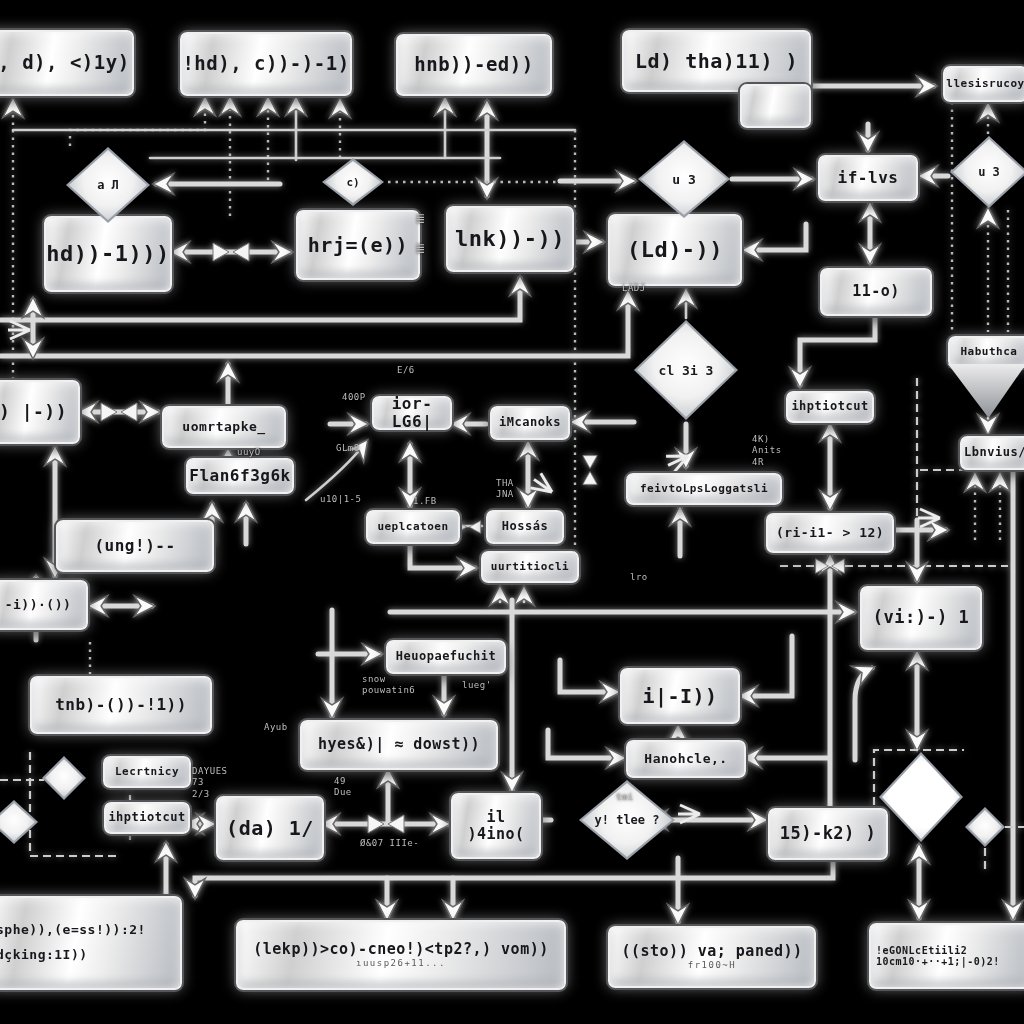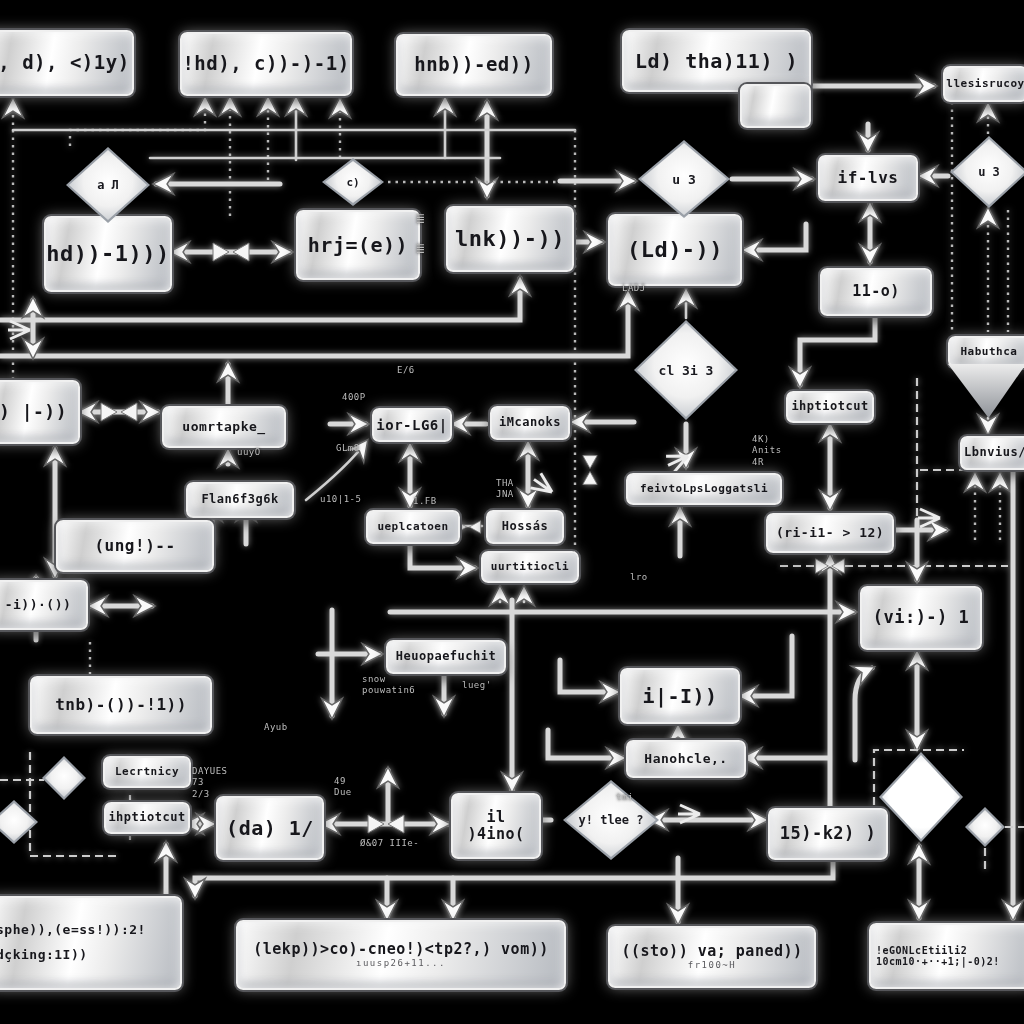--- a/index.html
+++ b/index.html
@@ -196,58 +196,61 @@
     </div>
   <div class="bx" style="left:820px;top:268px;width:108px;height:44px;font-size:15px">
       <span>11-o)</span>
     </div>
   <div class="bx" style="left:-14px;top:380px;width:90px;height:60px;font-size:18px">
       <span>) |-))</span>
     </div>
   <div class="bx" style="left:162px;top:406px;width:120px;height:38px;font-size:13px">
       <span>uomrtapke_</span>
     </div>
-  <div class="bx" style="left:186px;top:482px;width:104px;height:32px;font-size:12px">
+  <div class="bx" style="left:186px;top:458px;width:104px;height:32px;font-size:16px">
       <span>Flan6f3g6k</span>
     </div>
   <div class="bx" style="left:56px;top:520px;width:154px;height:48px;font-size:16px">
       <span>(ung!)--</span>
     </div>
   <div class="bx" style="left:-12px;top:580px;width:96px;height:46px;font-size:13px">
       <span>-i))·())</span>
     </div>
   <div class="bx" style="left:30px;top:676px;width:178px;height:54px;font-size:16px">
       <span>tnb)-())-!1))</span>
     </div>
   <div class="bx" style="left:103px;top:756px;width:84px;height:28px;font-size:11px">
       <span>Lecrtnicy</span>
     </div>
   <div class="bx" style="left:104px;top:802px;width:82px;height:28px;font-size:12px">
       <span>ihptiotcut</span>
     </div>
   <div class="bx" style="left:216px;top:796px;width:104px;height:60px;font-size:20px">
       <span>(da) 1/</span>
     </div>
-  <div class="bx" style="left:372px;top:408px;width:76px;height:30px;font-size:14px">
+  <div class="bx" style="left:372px;top:396px;width:76px;height:30px;font-size:16px">
       <span>ior-LG6|</span>
     </div>
   <div class="bx" style="left:490px;top:406px;width:76px;height:30px;font-size:12px">
       <span>iMcanoks</span>
     </div>
   <div class="bx" style="left:366px;top:510px;width:90px;height:30px;font-size:11px">
       <span>ueplcatoen</span>
     </div>
   <div class="bx" style="left:486px;top:510px;width:74px;height:30px;font-size:12px">
       <span>Hossás</span>
     </div>
   <div class="bx" style="left:481px;top:551px;width:94px;height:28px;font-size:11px">
       <span>uurtitiocli</span>
     </div>
   <div class="bx" style="left:386px;top:640px;width:116px;height:30px;font-size:12px">
       <span>Heuopaefuchit</span>
+    </div>
+  <div class="bx" style="left:300px;top:720px;width:194px;height:46px;font-size:15px">
+      <span>hyes&amp;)| ≈ dowst))</span>
     </div>
   <div class="bx" style="left:451px;top:793px;width:86px;height:62px;font-size:15px">
       <span>il</span>
       <span>)4ino(</span>
     </div>
   <div class="bx" style="left:626px;top:473px;width:152px;height:28px;font-size:11px">
       <span>feivtoLpsLoggatsli</span>
     </div>
   <div class="bx" style="left:766px;top:513px;width:124px;height:36px;font-size:13px">
       <span>(ri-i1- &gt; 12)</span>
@@ -315,21 +318,21 @@
       <div class="din" style="font-size:13px">
         <span>cl 3i 3</span>
       </div>
     </div>
   <div class="dm" style="left:42px;top:756px;width:44px;height:44px">
       <div class="din"></div>
     </div>
   <div class="dm" style="left:-10px;top:800px;width:48px;height:44px">
       <div class="din"></div>
     </div>
-  <div class="dm" style="left:563px;top:780px;width:96px;height:80px">
+  <div class="dm" style="left:579px;top:780px;width:96px;height:80px">
       <div class="din" style="font-size:12px">
         <span>y! tlee ?</span>
       </div>
     </div>
   <div class="dm bright" style="left:879px;top:752px;width:84px;height:90px">
       <div class="din"></div>
     </div>
   <div class="dm" style="left:965px;top:807px;width:40px;height:40px">
       <div class="din"></div>
     </div>

